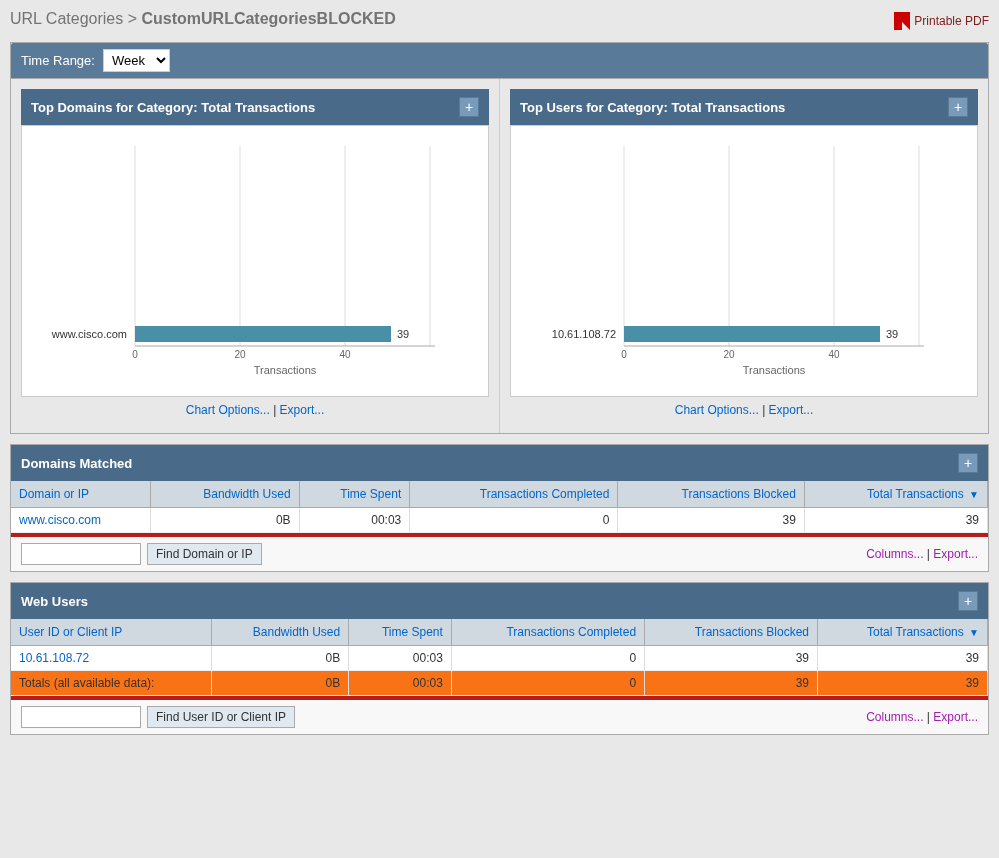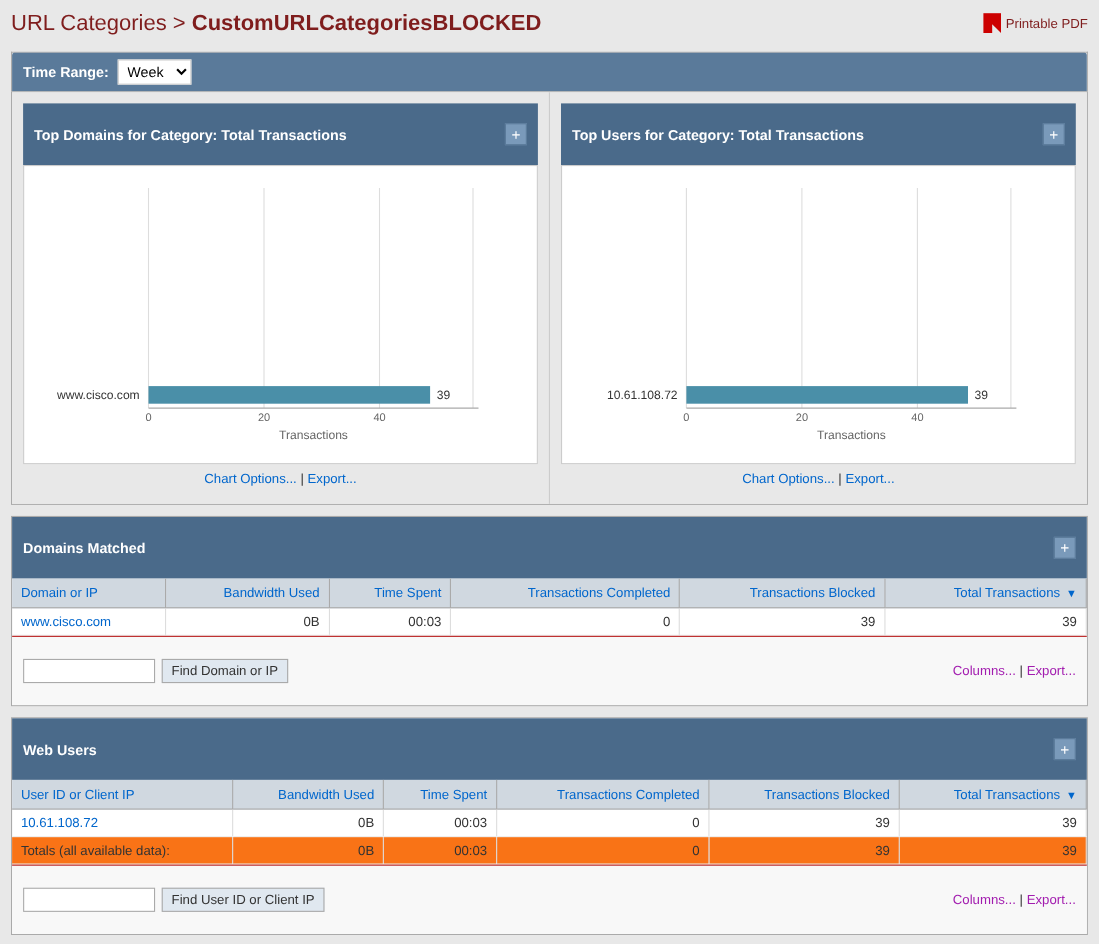--- a/index.html
+++ b/index.html
@@ -1,32 +1,32 @@
 <!DOCTYPE html>
 <html><head>
   <meta charset="utf-8">
   <style>
     * { box-sizing: border-box; margin: 0; padding: 0; }
     body { font-family: Arial, sans-serif; font-size: 13px; background: #e8e8e8; color: #333; }
 
     .page-wrapper { background: #e8e8e8; padding: 10px; min-width: 999px; }
 
-    .page-title { font-size: 20px; font-weight: normal; margin-bottom: 8px; color: #7f1d1d; }
+    .page-title { font-size: 16px; font-weight: normal; margin-bottom: 8px; color: #737373; }
     .page-title strong { font-weight: bold; }
 
     .printable-pdf { float: right; font-size: 12px; color: #7f1d1d; text-decoration: none; display: flex; align-items: center; gap: 4px; margin-top: 2px; text-align: center; }
 
     .header-bar { background: #5a7a9a; color: white; padding: 6px 10px; display: flex; align-items: center; gap: 8px; border-radius: 2px 2px 0 0; }
-    .header-bar label { font-size: 13px; font-weight: bold; }
+    .header-bar label { font-size: 13px; font-weight: normal; }
 
     select.time-range { padding: 2px 4px; font-size: 13px; border: 1px solid #ccc; background: white; }
 
     .date-bar { background: #d0d8e0; padding: 5px 10px; font-size: 12px; color: #333; border-bottom: 1px solid #aaa; }
 
-    .section-header { background: #4a6a8a; color: white; padding: 18px 10px; font-size: 13px; font-weight: bold; display: flex; justify-content: space-between; align-items: center; }
+    .section-header { background: #4a6a8a; color: white; padding: 8px 10px; font-size: 13px; font-weight: bold; display: flex; justify-content: space-between; align-items: center; }
     .section-header .add-btn { background: #7a9aba; border: 1px solid #5a7a9a; color: white; width: 20px; height: 20px; cursor: pointer; font-size: 14px; display: flex; align-items: center; justify-content: center; }
 
     .charts-row { display: flex; background: #e8e8e8; gap: 0; }
     .chart-panel { flex: 1; background: #e8e8e8; padding: 10px; }
     .chart-inner { background: white; border: 1px solid #ccc; padding: 10px; }
 
     .chart-area { position: relative; width: 100%; height: 250px; background: white; }
     .chart-svg { width: 100%; height: 100%; }
     .chart-actions { text-align: center; font-size: 12px; padding: 6px 0; }
     .chart-actions a { color: #0066cc; text-decoration: none; cursor: pointer; }
@@ -37,21 +37,21 @@
     table th { background: #d0d8e0; padding: 6px 8px; text-align: right; color: #0066cc; font-weight: normal; border-right: 1px solid #aaa; border-bottom: 1px solid #aaa; cursor: pointer; white-space: nowrap; margin-left: 25px; }
     table th.left { text-align: left; }
     table th:first-child { text-align: left; }
     table td { padding: 5px 8px; text-align: right; border-right: 1px solid #ddd; border-bottom: 1px solid #eee; }
     table td.left, table td:first-child { text-align: left; }
     table td a { color: #0066cc; text-decoration: none; }
     table tr.totals td { font-weight: normal; background: #f97316; }
 
     .sort-arrow { font-size: 10px; margin-left: 2px; }
 
-    .table-footer { padding: 20px 10px; display: flex; justify-content: space-between; align-items: center; background: #f8f8f8; border-top: 1px solid #b91c1c; }
+    .table-footer { padding: 6px 10px; display: flex; justify-content: space-between; align-items: center; background: #f8f8f8; border-top: 4px solid #b91c1c; }
     .table-footer-left { display: flex; align-items: center; gap: 6px; }
     .table-footer-right { font-size: 12px; }
     .table-footer-right a { color: #a21caf; text-decoration: none; }
 
     input.find-input { border: 1px solid #aaa; padding: 3px 4px; font-size: 12px; width: 120px; }
     button.find-btn { background: #e0e8f0; border: 1px solid #aaa; padding: 3px 8px; font-size: 12px; cursor: pointer; color: #333; }
 
     .top-header { display: flex; justify-content: space-between; align-items: flex-start; margin-bottom: 6px; }
   </style>
 </head>

